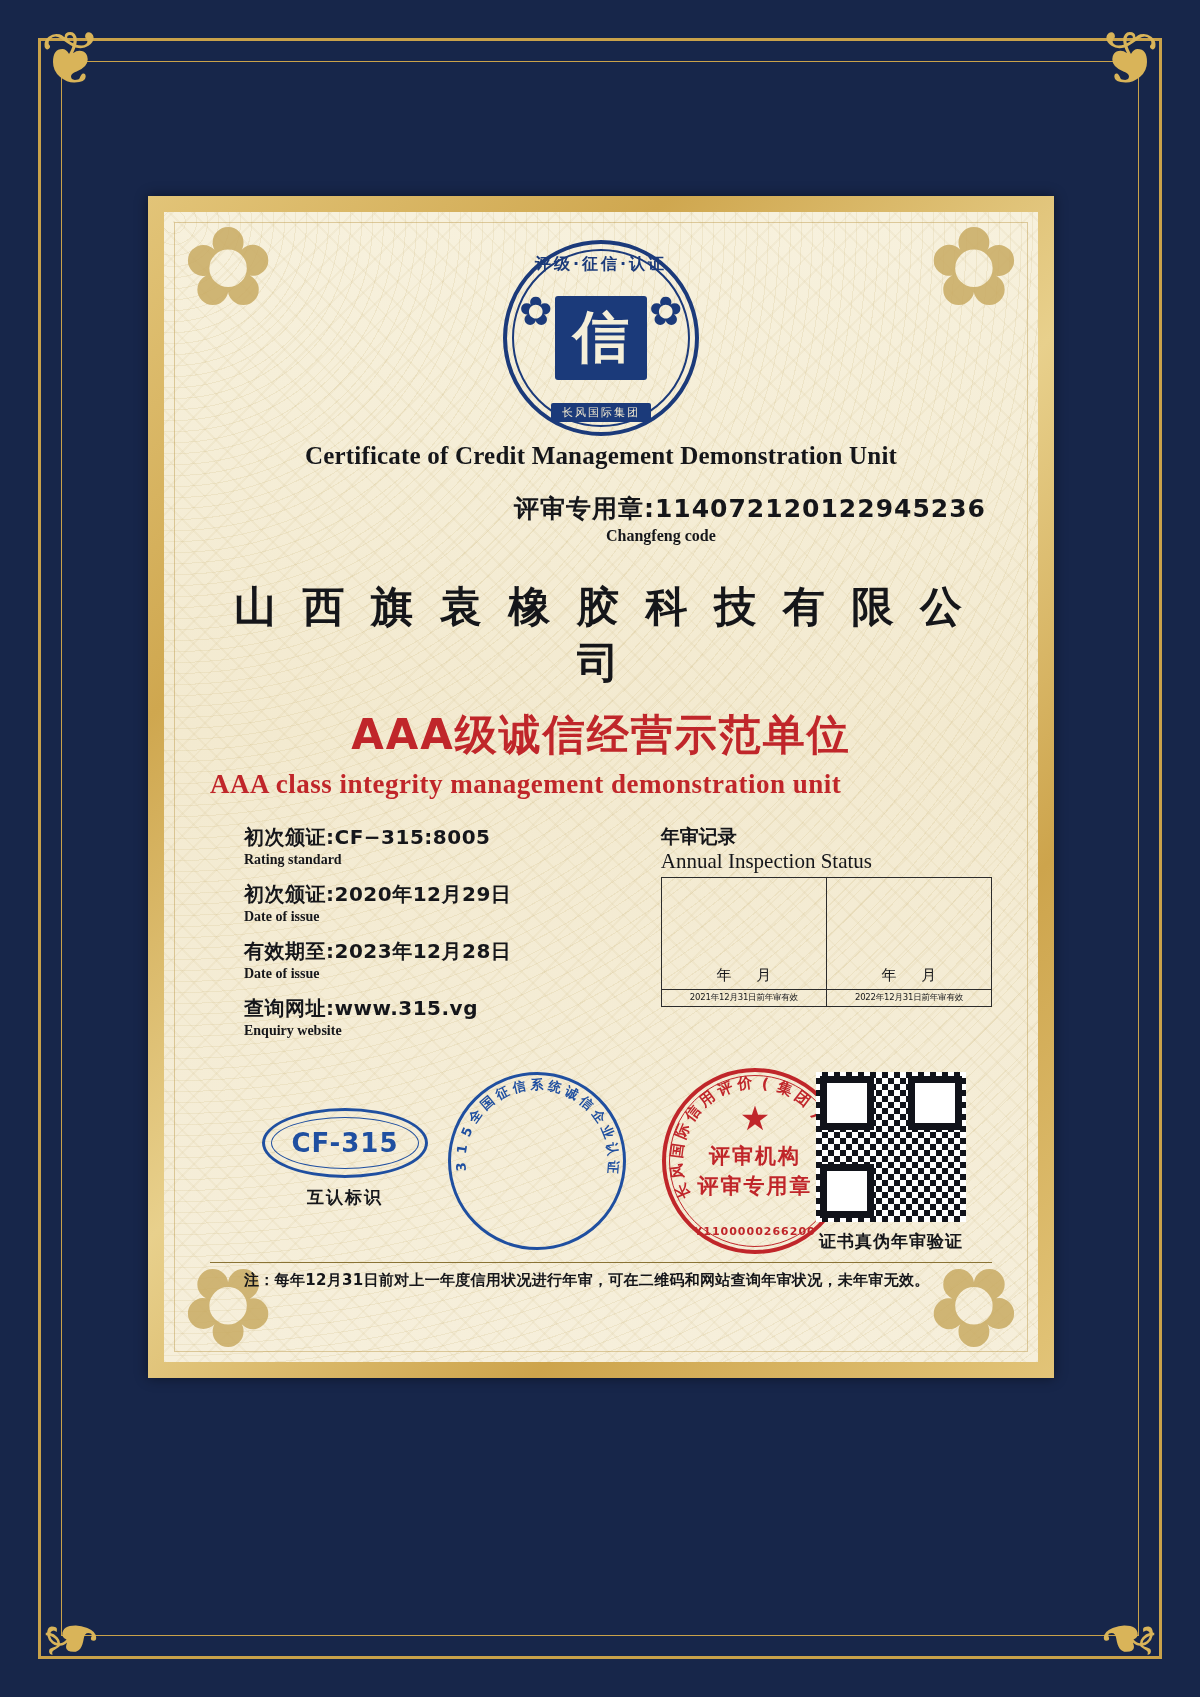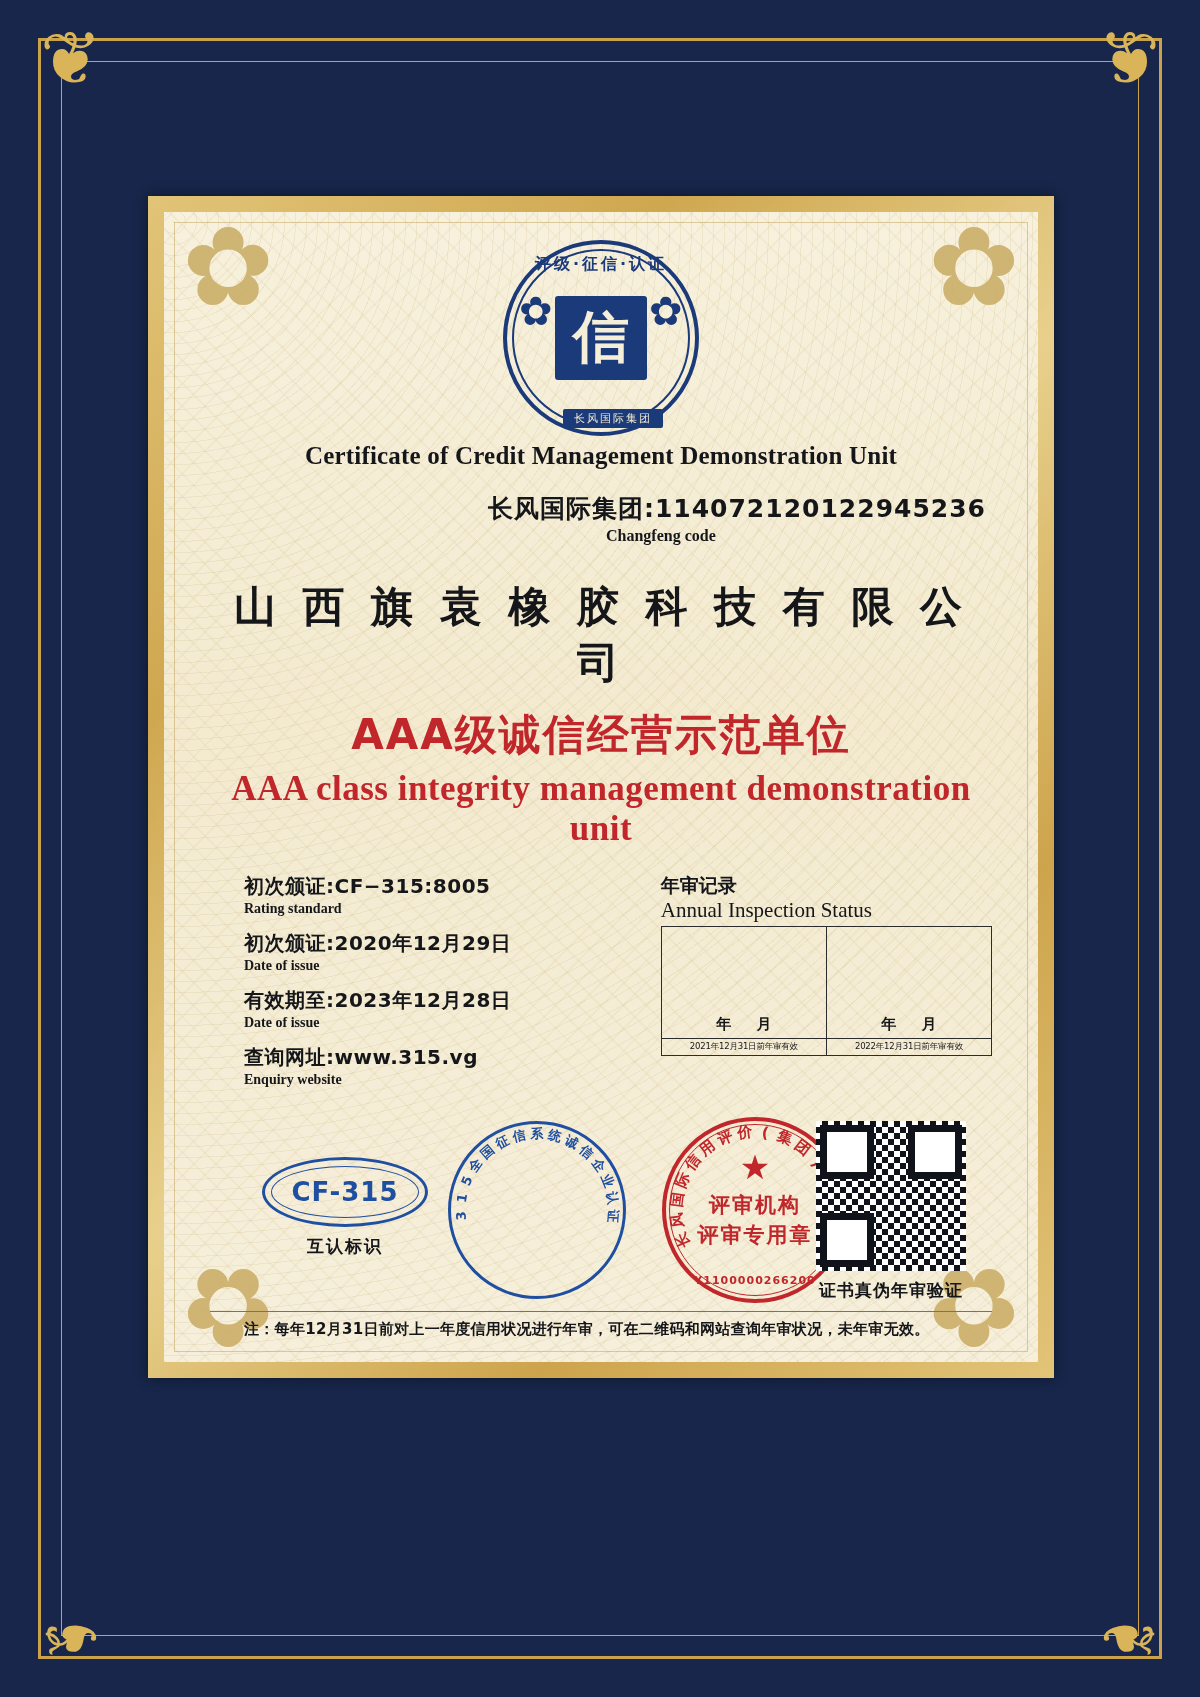--- a/index.html
+++ b/index.html
@@ -102,25 +102,24 @@
     font-family:"DejaVu Sans", sans-serif;
   }
   .emblem-core{
     position:absolute;left:50%;top:50%;transform:translate(-50%,-50%);
     width:92px;height:84px;background:#1b3a7a;color:#f5efd9;
     display:flex;align-items:center;justify-content:center;
     font-size:56px;font-weight:bold;font-family:"DejaVu Sans", sans-serif;
     border-radius:3px;
   }
   .emblem-bottom-band{
-    position:absolute;left:50%;bottom:8px;transform:translateX(-50%);
+    position:absolute;left:50%;bottom:14px;transform:translateX(-50%);
     background:#1b3a7a;color:#f3ead0;font-size:11px;letter-spacing:2px;
     padding:2px 11px;border-radius:2px;white-space:nowrap;
     font-family:"DejaVu Sans", sans-serif;
-    margin-left:12px;
   }
   .wreath{
     position:absolute;top:52px;color:#1b3a7a;font-size:40px;line-height:1;
   }
   .wreath.l{left:16px;}
   .wreath.r{right:16px;transform:scaleX(-1);}
 
   
   .title-cn{
     text-align:center;
@@ -168,23 +167,22 @@
   .grade-cn{
     text-align:center;
     font-family:"DejaVu Sans", sans-serif;
     font-weight:bold;
     font-size:42px;
     letter-spacing:2px;
     color:#c0262a;
     margin-top:16px;
   }
   .grade-en{
-    text-align:center;
     font-weight:bold;
-    font-size:35px;
+    font-size:27px;
     color:#c0262a;
     margin-top:6px;
     letter-spacing:.5px;
   }
 
   
   .mid{
     display:flex;
     margin-top:24px;
     padding-left:34px;
@@ -211,21 +209,21 @@
     display:flex;border:1px solid #2c2c2c;border-right:none;margin-top:3px;
     height:128px;
   }
   .annual-cell{
     flex:1;border-right:1px solid #2c2c2c;
     display:flex;flex-direction:column;justify-content:flex-end;
     align-items:center;
   }
   .cell-ym{
     font-family:"DejaVu Sans", sans-serif;
-    font-size:15px;font-weight:bold;color:#15161a;letter-spacing:10px;
+    font-size:15px;font-weight:normal;color:#15161a;letter-spacing:10px;
     margin-bottom:4px;padding-left:10px;
   }
   .cell-note{
     font-size:8.5px;color:#15161a;border-top:1px solid #2c2c2c;
     width:100%;text-align:center;padding:2px 0 2px;letter-spacing:-.2px;
     font-family:"DejaVu Sans", sans-serif;
   }
 
   
   .seals{
@@ -369,21 +367,21 @@
             <div class="wreath l">✿</div>
             <div class="wreath r">✿</div>
             <div class="emblem-core">信</div>
             <div class="emblem-bottom-band">长风国际集团</div>
           </div>
         </div>
 
         <div class="title-en">Certificate of Credit Management Demonstration Unit</div>
 
         <div class="code-row">
-          <div class="code-cn">长风国际集团:114072120122945236</div>
+          <div class="code-cn">评审专用章:114072120122945236</div>
           <div class="code-en">Changfeng code</div>
         </div>
 
         <div class="company">山 西 旗 袁 橡 胶 科 技 有 限 公 司</div>
         <div class="grade-cn">AAA级诚信经营示范单位</div>
         <div class="grade-en">AAA  class  integrity management demonstration unit</div>
 
         <div class="mid">
           <div class="details">
             <div class="det">

